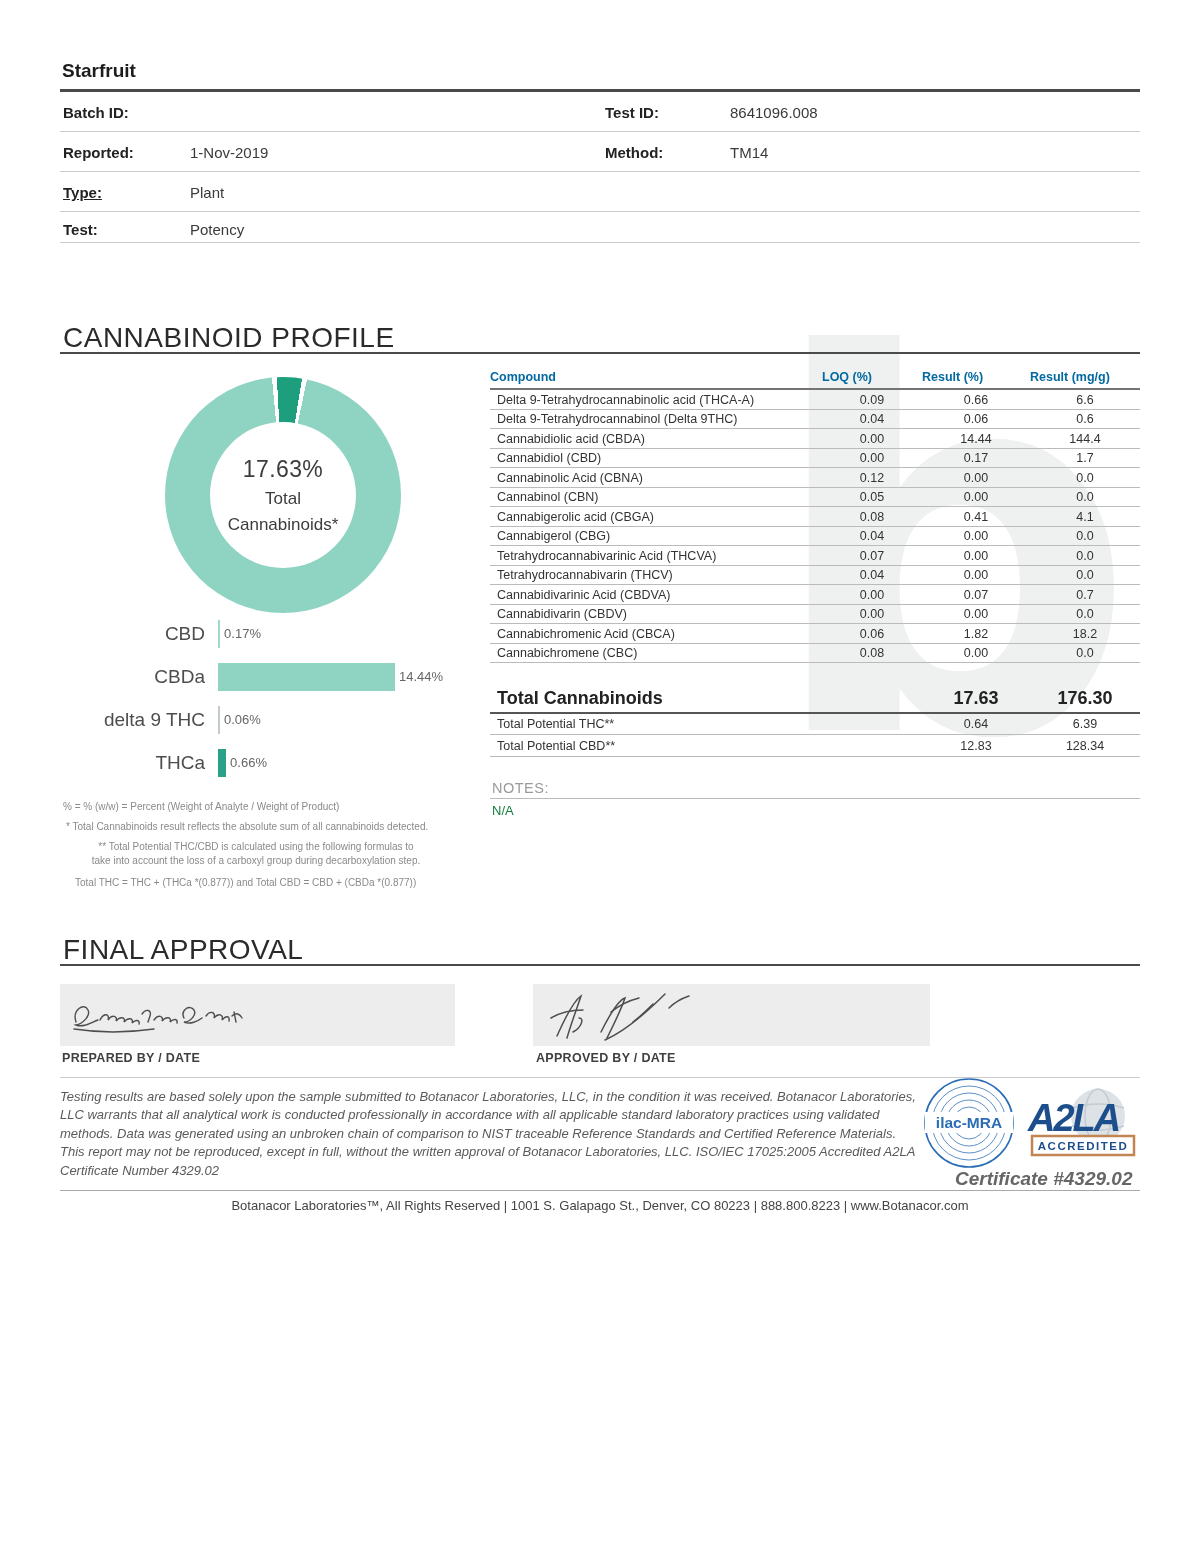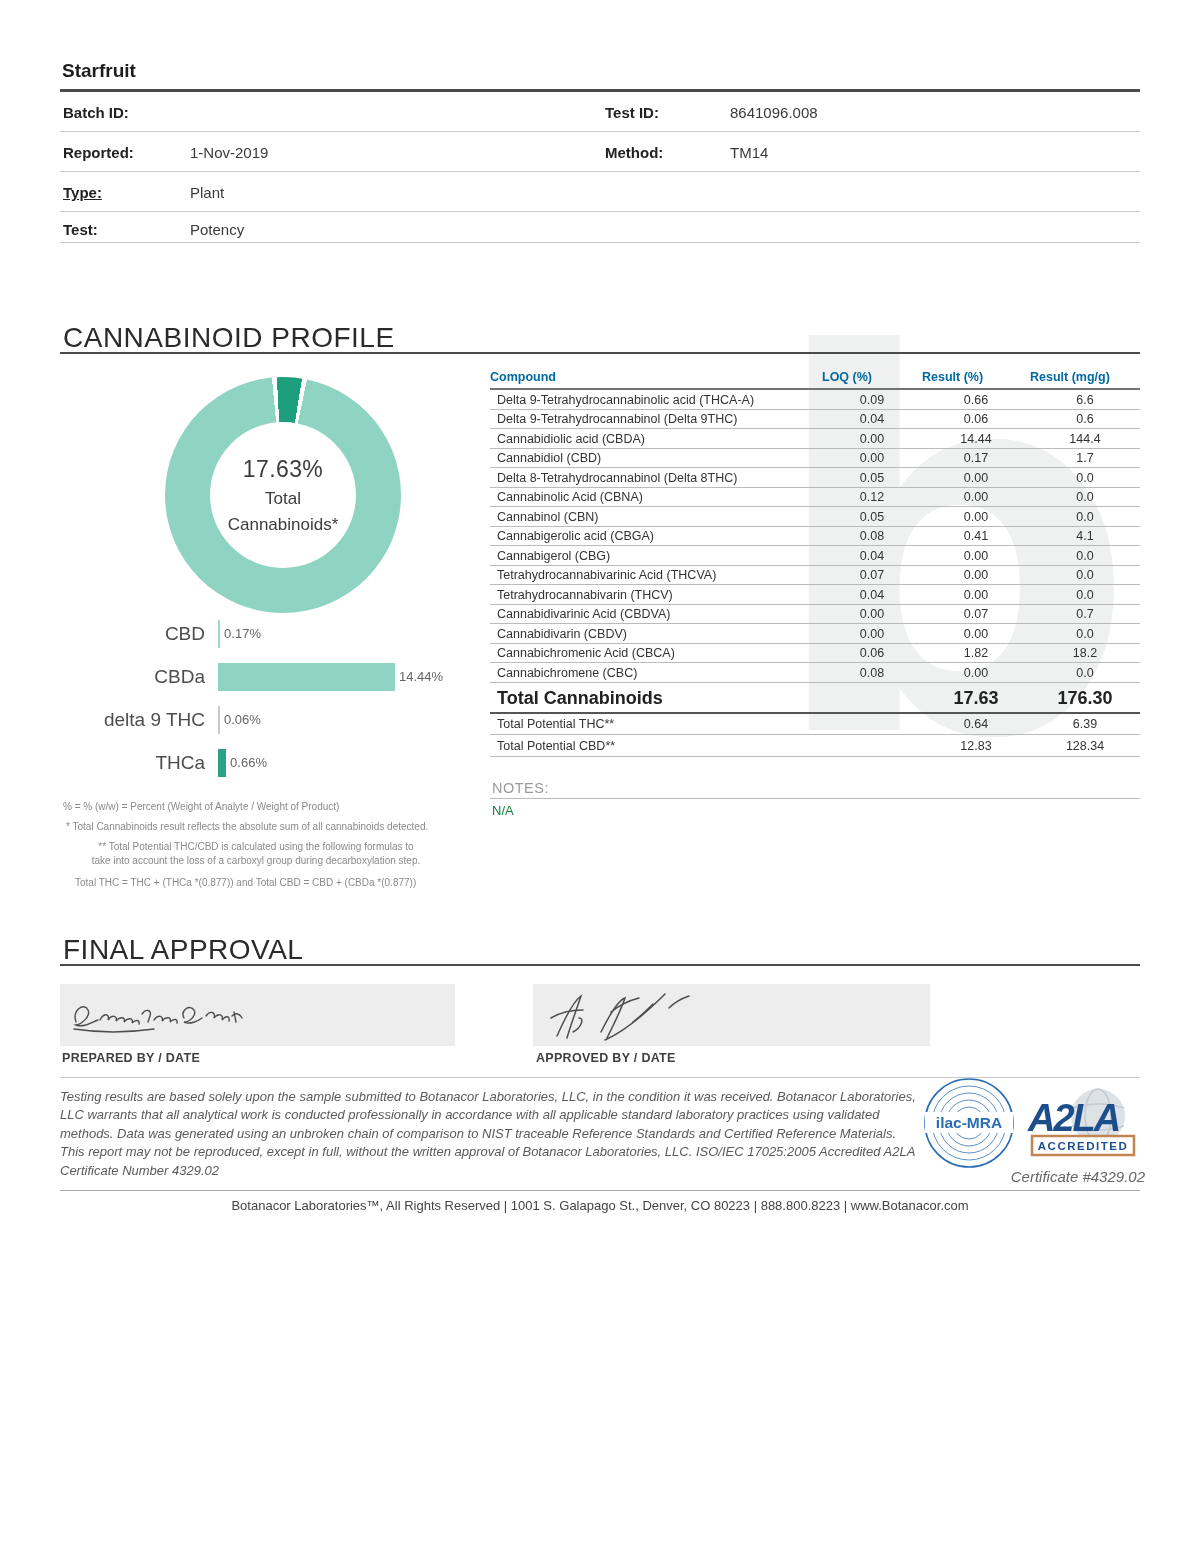--- a/index.html
+++ b/index.html
@@ -38,22 +38,22 @@
   .total-sub td{font-size:12.5px;color:#333;border-bottom:1px solid #bbbbbb;}
   .notes-label{font-size:14.5px;color:#9a9a9a;letter-spacing:.5px;}
   .notes-value{font-size:13px;color:#15803d;}
   
   .sig-box{position:absolute;height:62px;background:#ededed;}
   .sig-text{position:absolute;font-size:15px;color:#333;line-height:18.5px;}
   .sig-label{position:absolute;font-size:12.5px;font-weight:bold;color:#3f3f3f;letter-spacing:.3px;}
   
   .disclaimer{position:absolute;left:60px;top:1088px;width:858px;font-size:13px;line-height:1.42;
               font-style:italic;color:#5a5a5a;}
-  .certificate{position:absolute;left:955px;top:1168px;width:190px;text-align:right;
-               font-size:15px;font-style:italic;color:#666;}
+  .certificate{position:absolute;left:955px;top:1168px;width:190px;text-align:left;
+               font-size:19px;font-style:italic;color:#666;font-weight:bold;}
   .footer-line{position:absolute;left:60px;top:1198px;width:1080px;text-align:center;font-size:13px;color:#444;}
   .watermark{position:absolute;left:765px;top:290px;font-family:"DejaVu Sans",sans-serif;
              font-weight:bold;font-size:520px;color:#eef1ef;z-index:0;line-height:1;}
   .z1{z-index:1;}
 </style>
 </head>
 <body>
 
 <div class="page">
 
@@ -157,26 +157,20 @@
             <td class="c-num">14.44</td>
             <td class="c-num">144.4</td>
           </tr>
           <tr>
             <td class="c-compound">Cannabidiol (CBD)</td>
             <td class="c-num">0.00</td>
             <td class="c-num">0.17</td>
             <td class="c-num">1.7</td>
           </tr>
           <tr>
-            <td class="c-compound">Delta 8-Tetrahydrocannabinol (Delta 8THC)</td>
-            <td class="c-num">0.05</td>
-            <td class="c-num">0.00</td>
-            <td class="c-num">0.0</td>
-          </tr>
-          <tr>
             <td class="c-compound">Cannabinolic Acid (CBNA)</td>
             <td class="c-num">0.12</td>
             <td class="c-num">0.00</td>
             <td class="c-num">0.0</td>
           </tr>
           <tr>
             <td class="c-compound">Cannabinol (CBN)</td>
             <td class="c-num">0.05</td>
             <td class="c-num">0.00</td>
             <td class="c-num">0.0</td>

